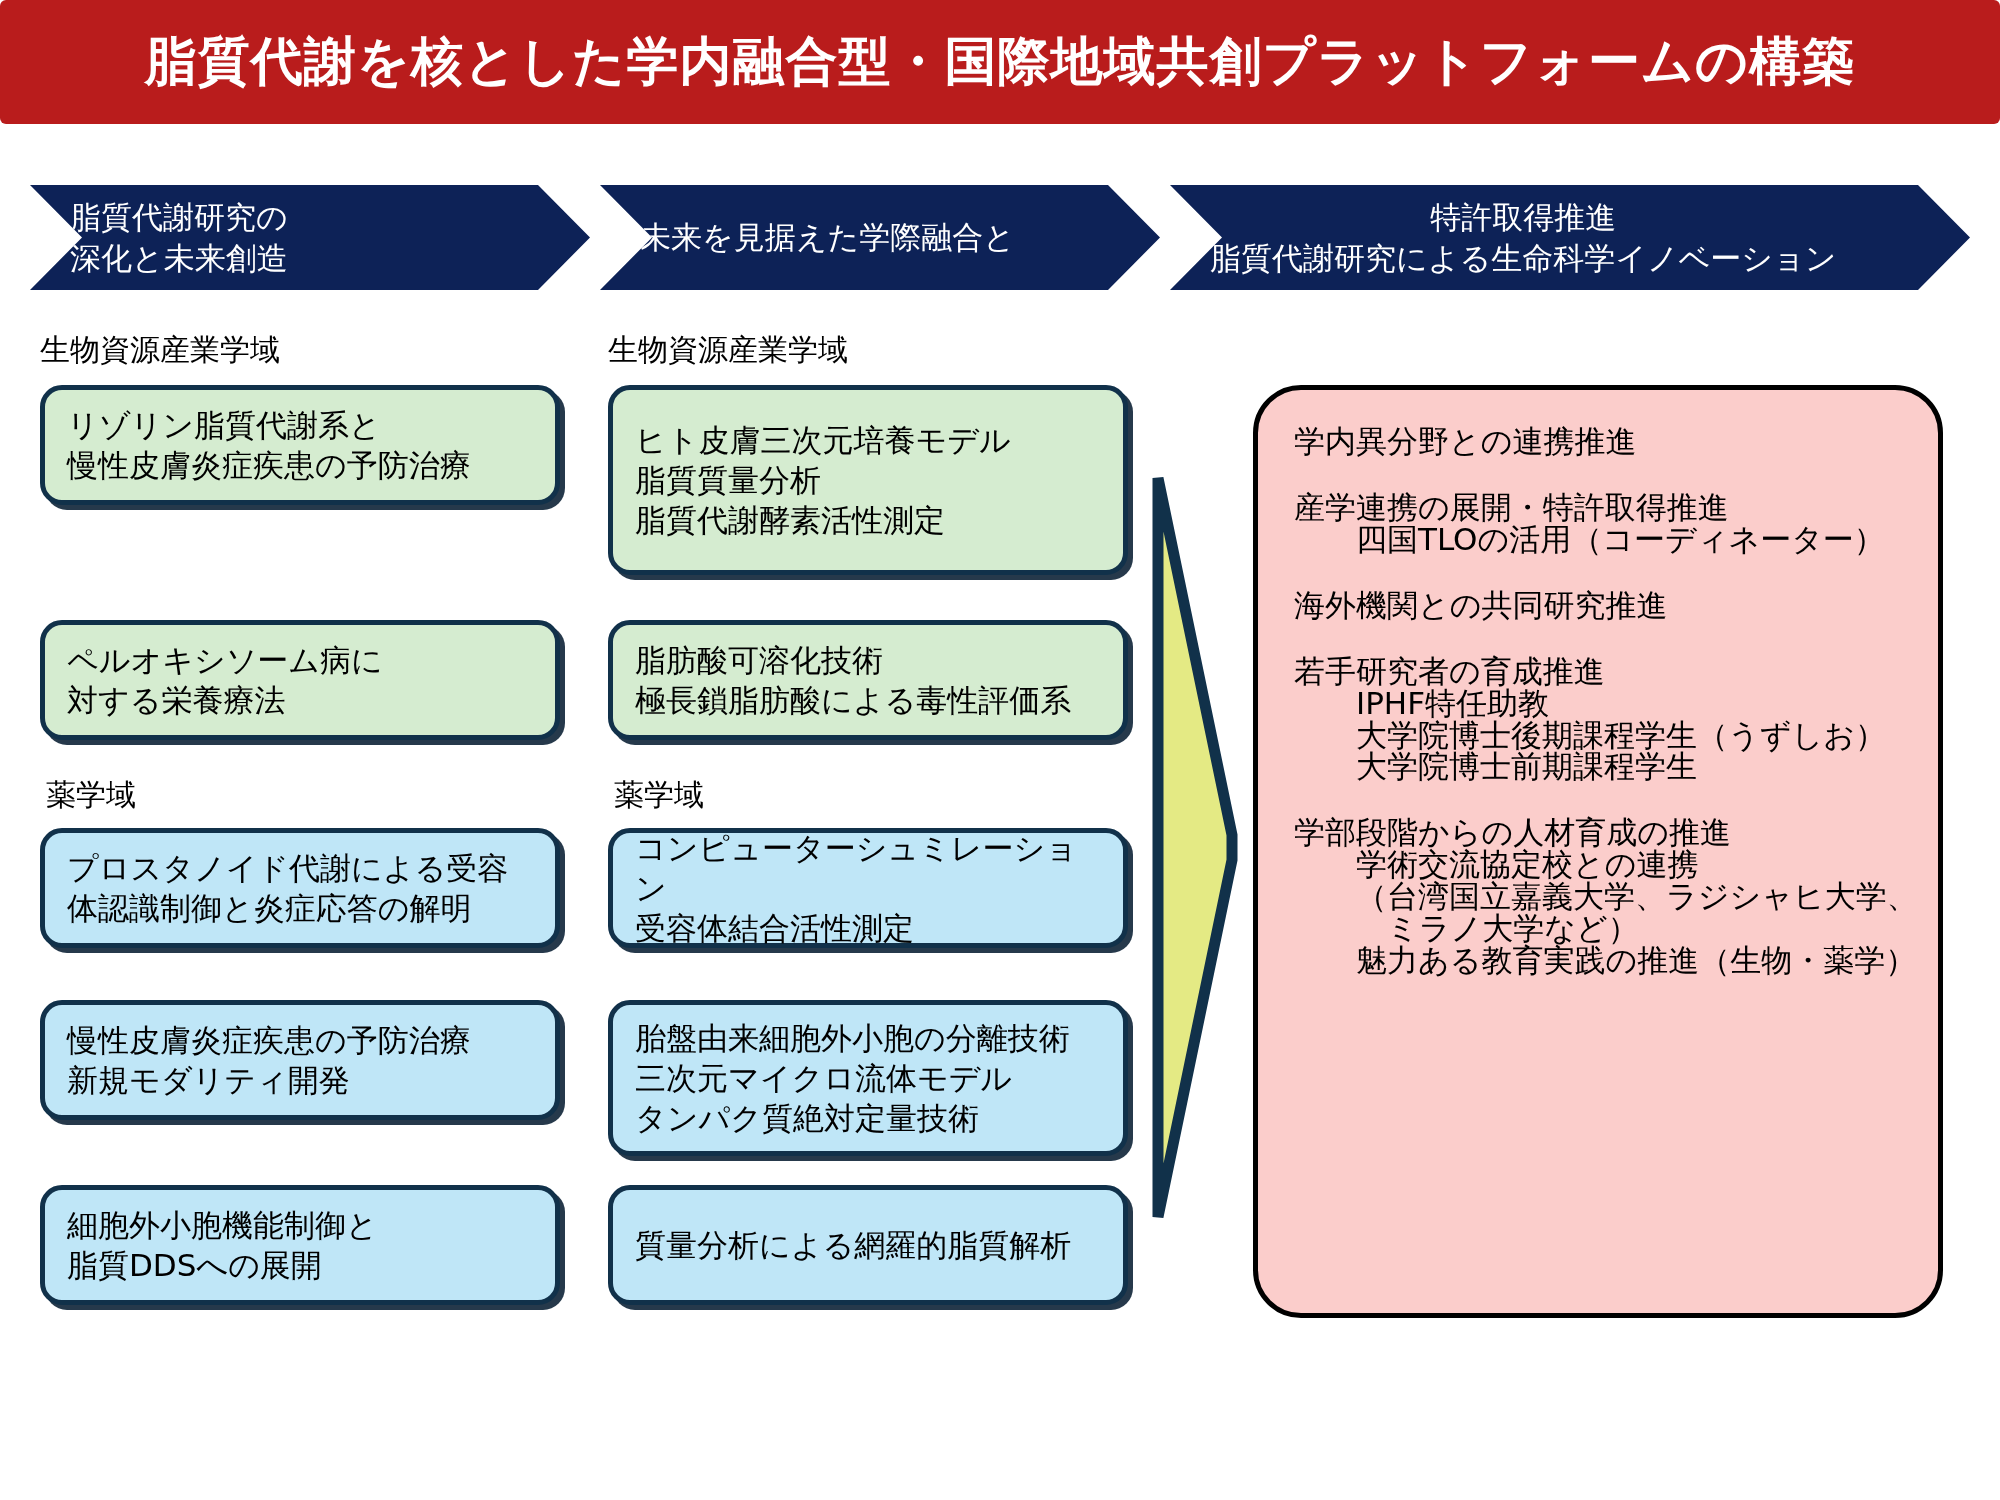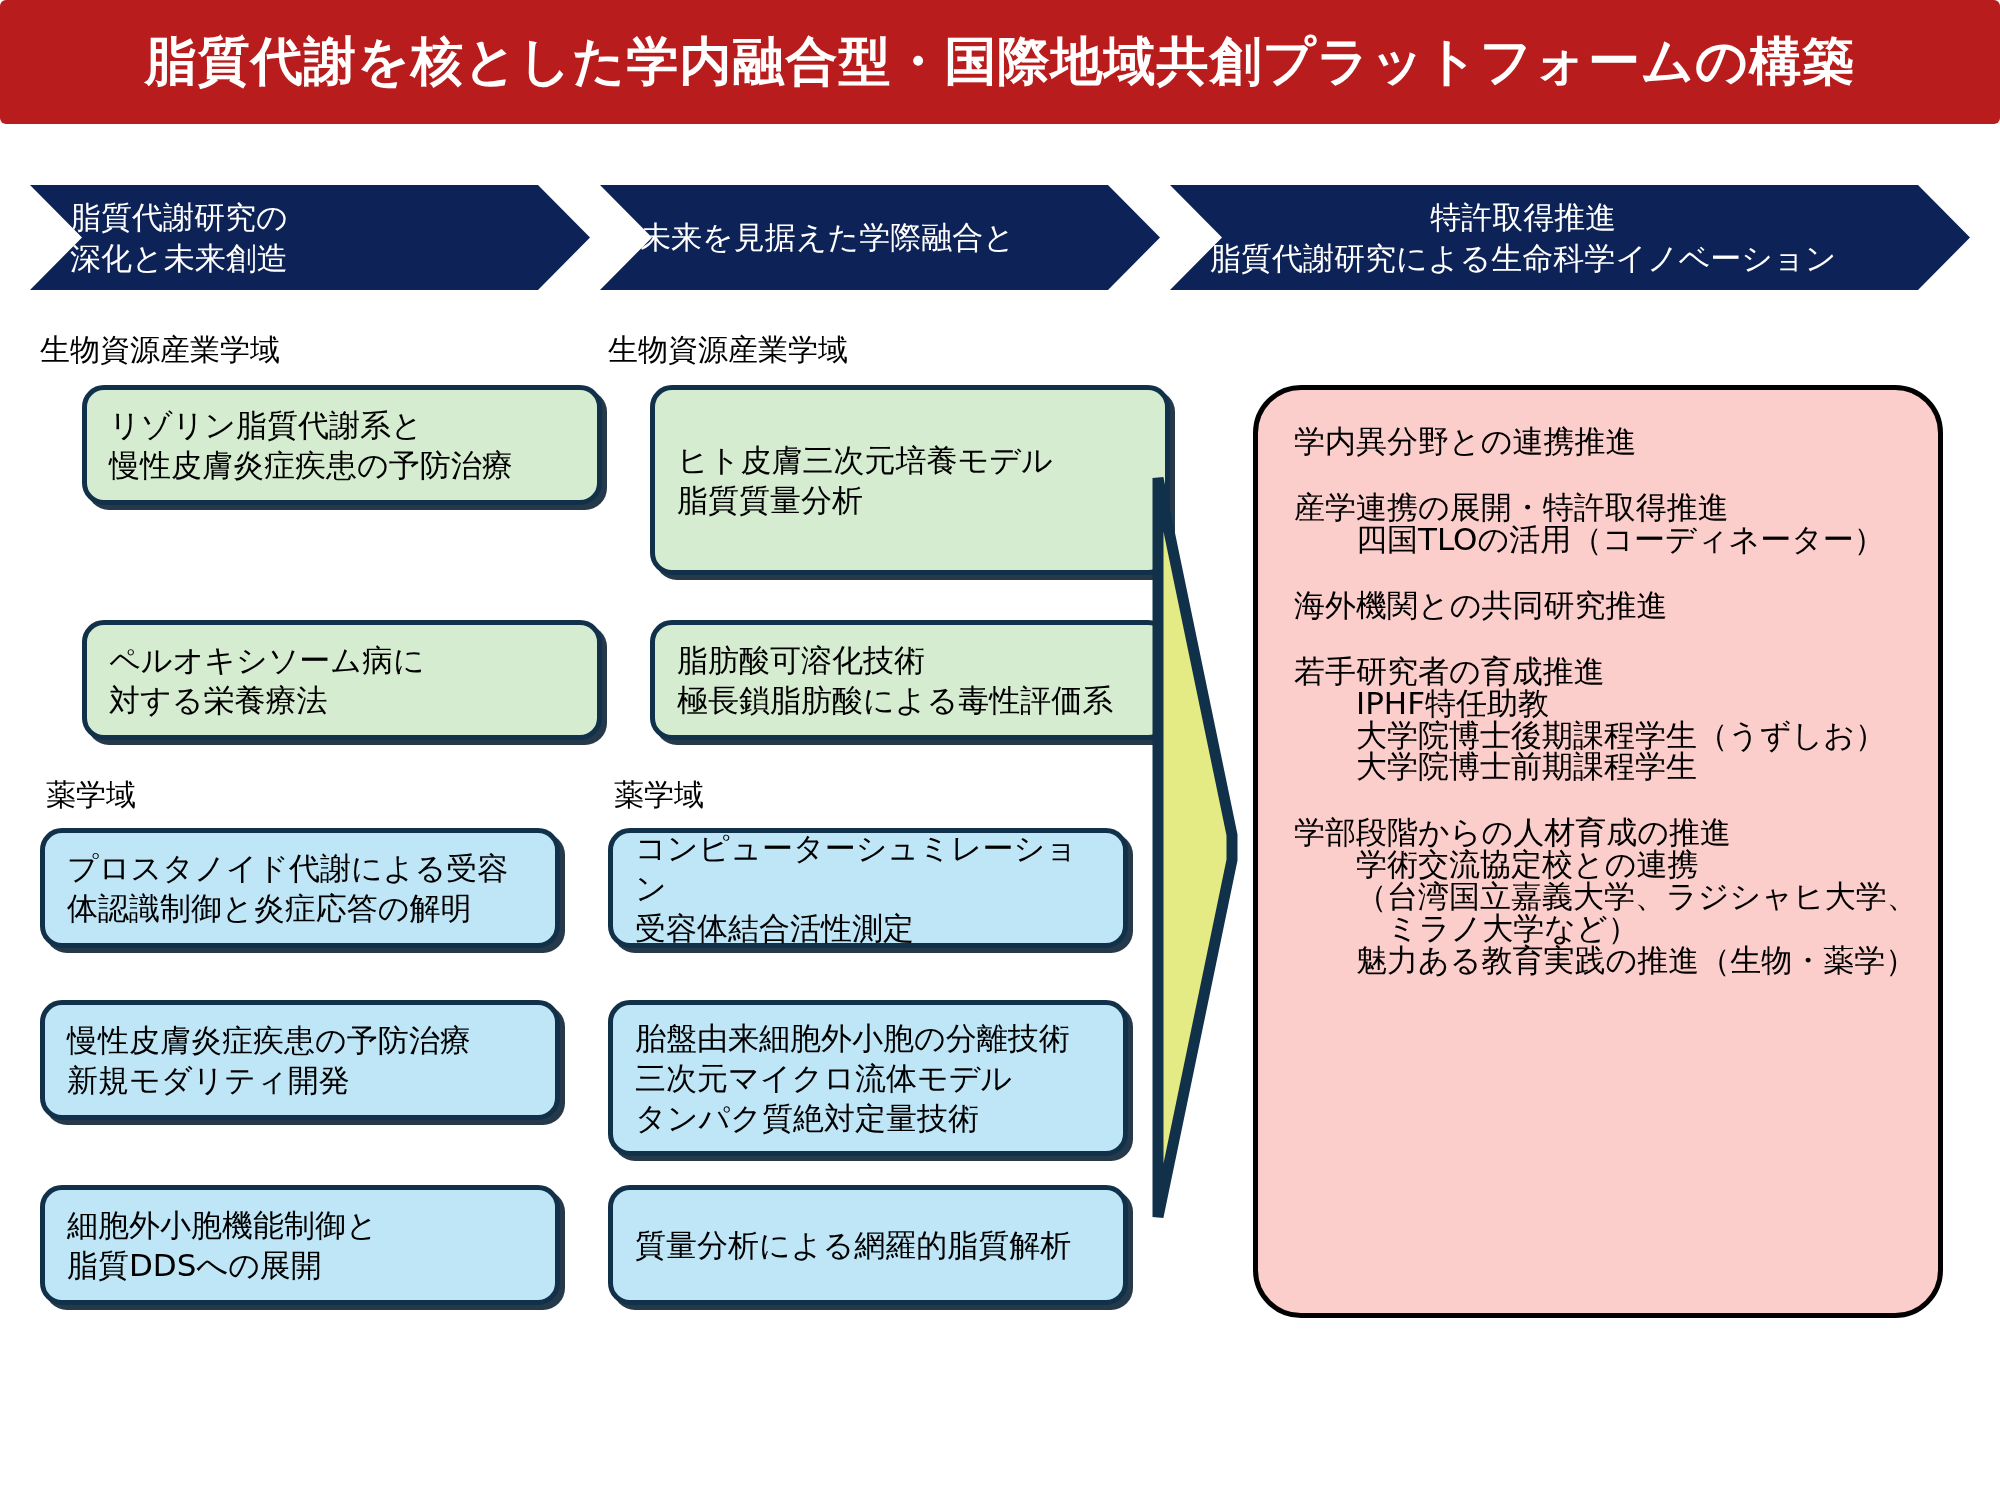--- a/index.html
+++ b/index.html
@@ -47,21 +47,21 @@
 
   
   .rbox{
     position:absolute;box-sizing:border-box;
     border:5px solid #11314a;border-radius:22px;
     display:flex;align-items:center;
     padding:10px 22px;
     box-shadow:5px 5px 0 rgba(20,40,60,0.92);
   }
   .rbox .lines{font-size:31px;line-height:1.30;color:#000000;}
-  .green{background:#d5ecd0;margin-left:42px;}
+  .green{background:#d5ecd0;}
   .blue{background:#bfe6f7;}
 
   
   .yarrow{
     position:absolute;left:1150px;top:470px;width:90px;height:755px;
   }
 
   
   .pink-panel{
     position:absolute;left:1253px;top:385px;width:690px;height:933px;
@@ -136,20 +136,21 @@
       <div>脂質DDSへの展開</div>
     </div>
   </div>
 
   <div class="col-head" style="left:608px;top:330px;">生物資源産業学域</div>
 
   <div class="rbox green" style="left:608px;top:385px;width:520px;height:190px;">
     <div class="lines">
       <div>ヒト皮膚三次元培養モデル</div>
       <div>脂質質量分析</div>
+      <div>脂質代謝酵素活性測定</div>
     </div>
   </div>
 
   <div class="rbox green" style="left:608px;top:620px;width:520px;height:120px;">
     <div class="lines">
       <div>脂肪酸可溶化技術</div>
       <div>極長鎖脂肪酸による毒性評価系</div>
     </div>
   </div>
 

